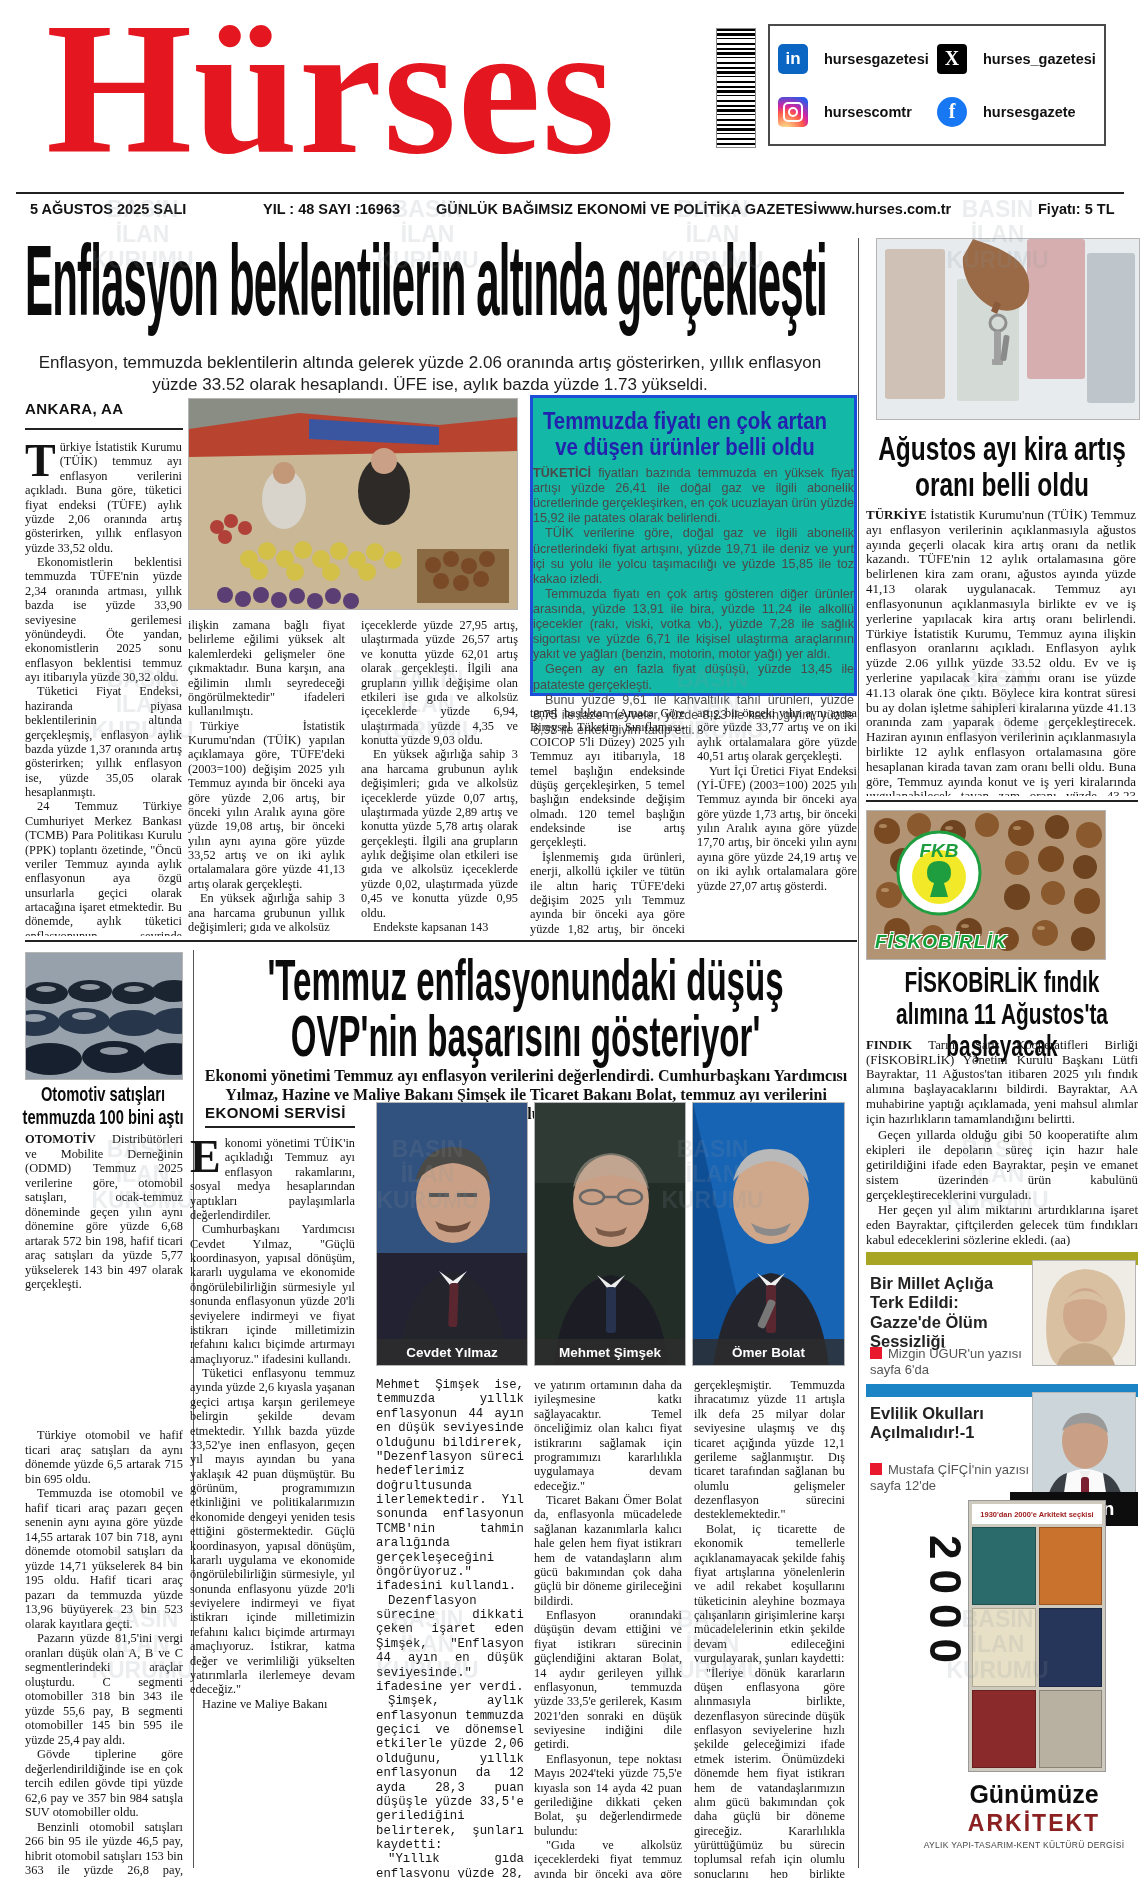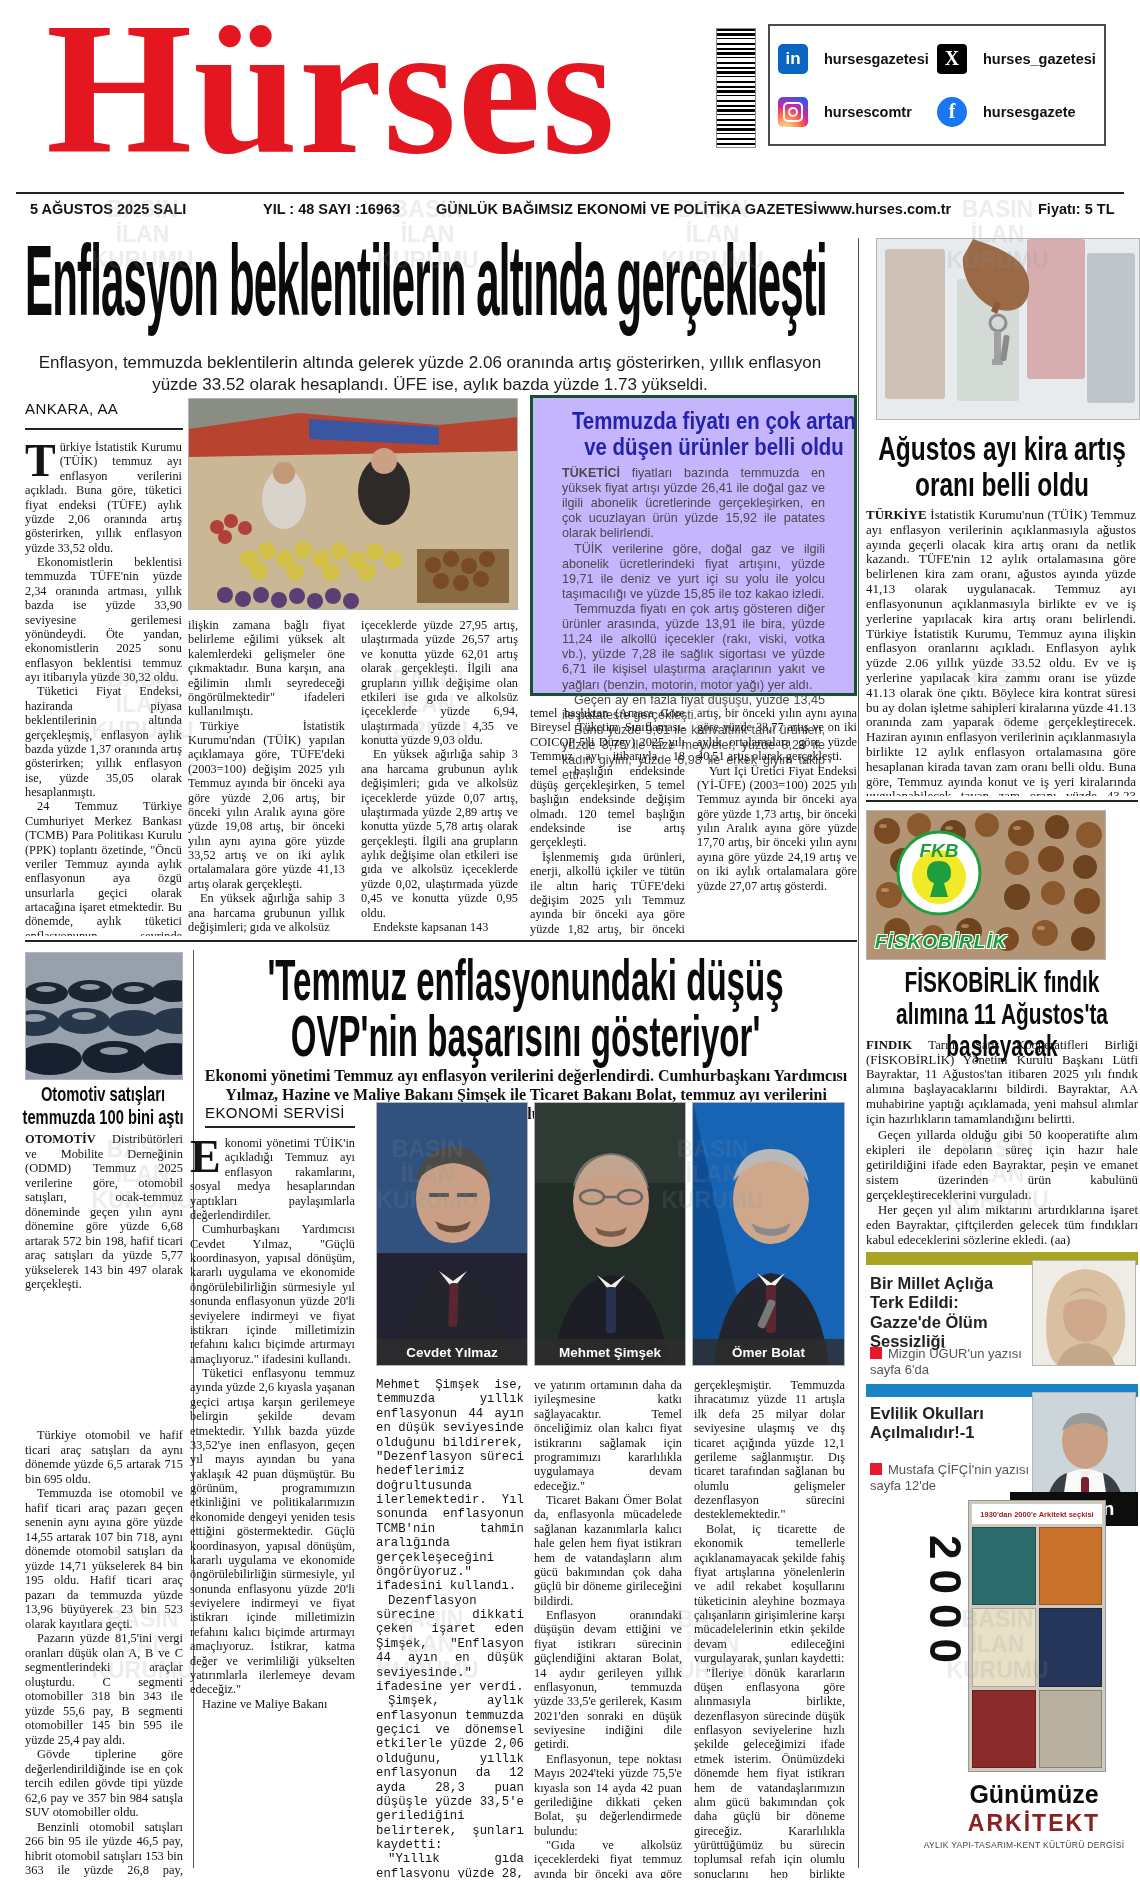--- a/index.html
+++ b/index.html
@@ -33,28 +33,28 @@
   #mainhl .inner{display:block;width:1988px;transform:scaleX(0.42);transform-origin:left top;
         font-size:100px;line-height:108px;letter-spacing:-2px;white-space:nowrap;}
   #subhead{position:absolute;left:30px;top:352px;width:800px;text-align:center;
         font-size:17px;line-height:1.28;color:#1d1d1d;}
   
   .col{position:absolute;font-family:"Liberation Serif",serif;font-size:12.3px;line-height:1.17;
         text-align:justify;color:#141414;overflow:hidden;}
   .col p{margin:0;text-indent:12px;}
   .col p:first-child{text-indent:0;}
   .dropcap p:first-child::first-letter{float:left;font-size:46px;line-height:38px;padding:2px 4px 0 0;font-weight:bold;}
-  .kicker{position:absolute;font-size:15px;font-weight:normal;color:#111;letter-spacing:.4px;}
+  .kicker{position:absolute;font-size:15px;font-weight:bold;color:#111;letter-spacing:.4px;}
   
   .photo{position:absolute;overflow:hidden;background:#d8d8d8;border:1px solid #b5b5b5;box-sizing:border-box;}
   .cap{position:absolute;left:0;right:0;bottom:0;height:26px;background:rgba(45,45,45,.82);color:#fff;
         font-size:13.5px;font-weight:bold;display:flex;align-items:center;justify-content:center;}
   
   #bluebox{position:absolute;left:530px;top:395px;width:327px;height:301px;box-sizing:border-box;
-        background:#c4b5fd;border:3px solid #14532d;padding:8px 29px;}
+        background:#14b8a6;border:3px solid #1d4ed8;padding:8px 0;}
   #bluebox h3{margin:2px 0 6px;text-align:center;color:#2222ae;}
   #bluebox h3 .inner{display:block;width:356px;margin-left:-26px;transform:scaleX(0.85);transform-origin:center top;
         font-size:24px;line-height:26px;}
   #bluebox .bb{font-size:12.6px;line-height:1.2;color:#4a4a4a;text-align:justify;font-weight:500;}
   #bluebox .bb p{margin:0;text-indent:12px;}
   #bluebox .bb p:first-child{text-indent:0;}
   
   .railhl{position:absolute;text-align:center;}
   .railhl .inner{display:block;transform-origin:center top;}
   #renthl{left:866px;top:430px;width:272px;}

